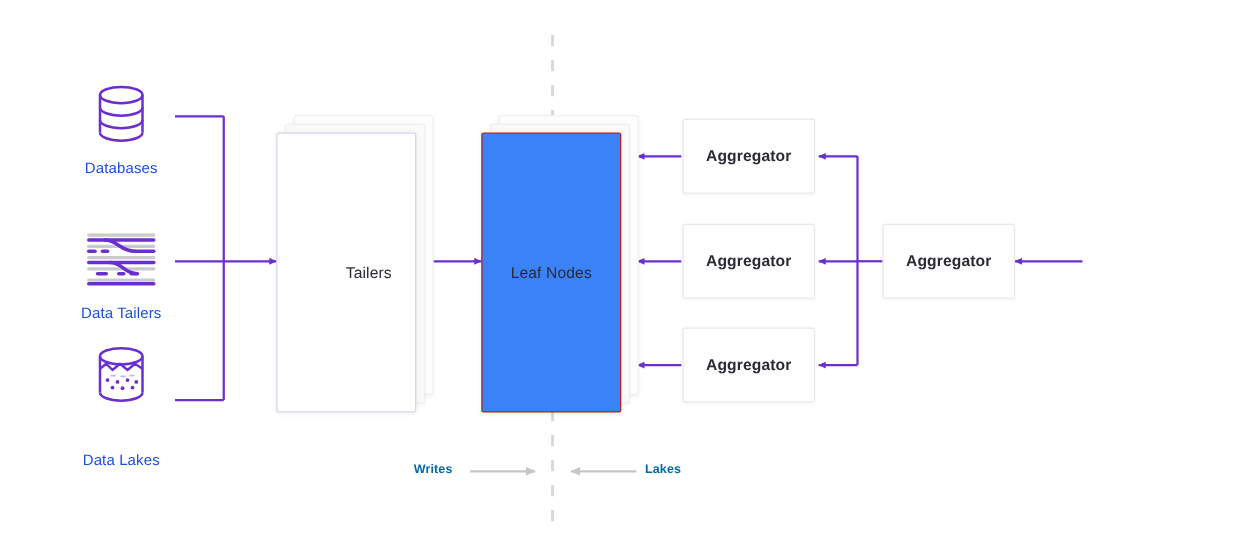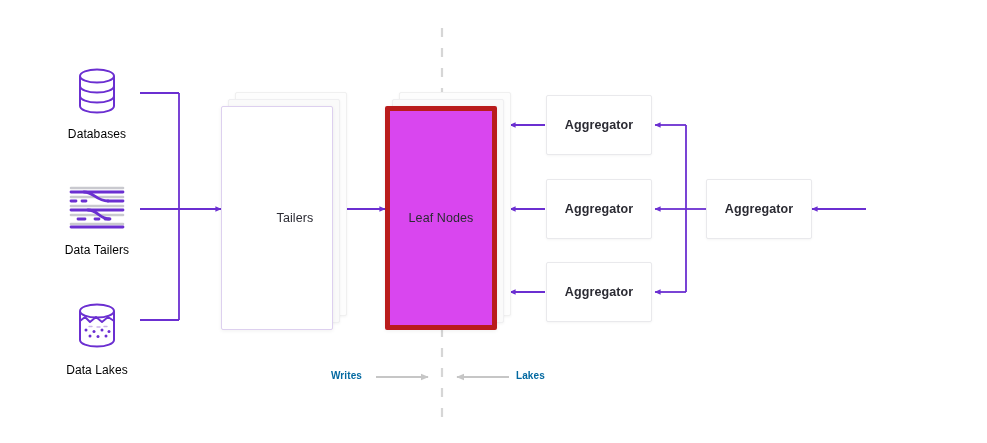--- a/index.html
+++ b/index.html
@@ -50,22 +50,22 @@
     align-items: center;
     justify-content: center;
     box-shadow: 0 1px 4px rgba(0,0,0,0.06);
   }
   .stack.tailers .sheet.front {
     background: #ffffff;
     border: 1px solid #ddd0ef;
     padding-left: 36px;
   }
   .stack.leafnodes .sheet.front {
-    background: #d946ef;
-    border: 5px solid #b91c1c;
+    background: #3b82f6;
+    border: 1px solid #b91c1c;
   }
   .node-label {
     font-size: 12.5px;
     color: #2b2b33;
     letter-spacing: 0.1px;
     line-height: 1;
     white-space: nowrap;
   }
   
   .plainbox {
@@ -87,21 +87,21 @@
     flex-direction: column;
     align-items: center;
   }
   .endpoint .icon-wrap {
     display: block;
     line-height: 0;
   }
   .endpoint .endpoint-label {
     margin-top: 11px;
     font-size: 12px;
-    color: #000000;
+    color: #1d4ed8;
     letter-spacing: 0.1px;
     white-space: nowrap;
   }
   
   .legend-item {
     position: absolute;
     display: flex;
     align-items: center;
     gap: 10px;
   }
@@ -196,21 +196,21 @@
           <path d="M10,37 L17,37"></path>
           <path d="M27,37 L31,37"></path>
           <path d="M37,37 L41,37"></path>
           <path d="M3,45 L55,45"></path>
         </g>
       </svg>
     </span>
     <span class="endpoint-label">Data Tailers</span>
   </div>
 
-  <div class="endpoint" style="left:62px; top:302px; width:70px;">
+  <div class="endpoint" style="left:62px; top:276px; width:70px;gap:24px;">
     <span class="icon-wrap">
       <svg width="44" height="50" viewBox="0 0 44 50" xmlns="http://www.w3.org/2000/svg">
         <g stroke="#6b2fd1" stroke-width="2" fill="none">
           <ellipse cx="22" cy="9" rx="17" ry="6.5"></ellipse>
           <path d="M5,9 L5,38"></path>
           <path d="M39,9 L39,38"></path>
           <path d="M5,38 a17,6.5 0 0 0 34,0"></path>
           <path d="M5,19 L10,15 L15,20 L21,15 L27,20 L33,15 L39,19" stroke-width="1.9" stroke-linejoin="round"></path>
         </g>
         <g fill="#6b2fd1">

